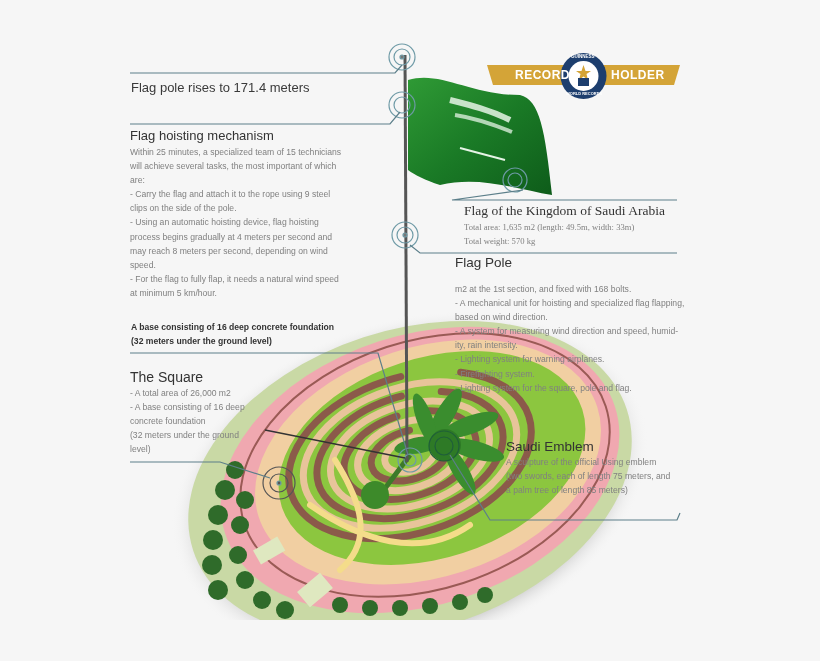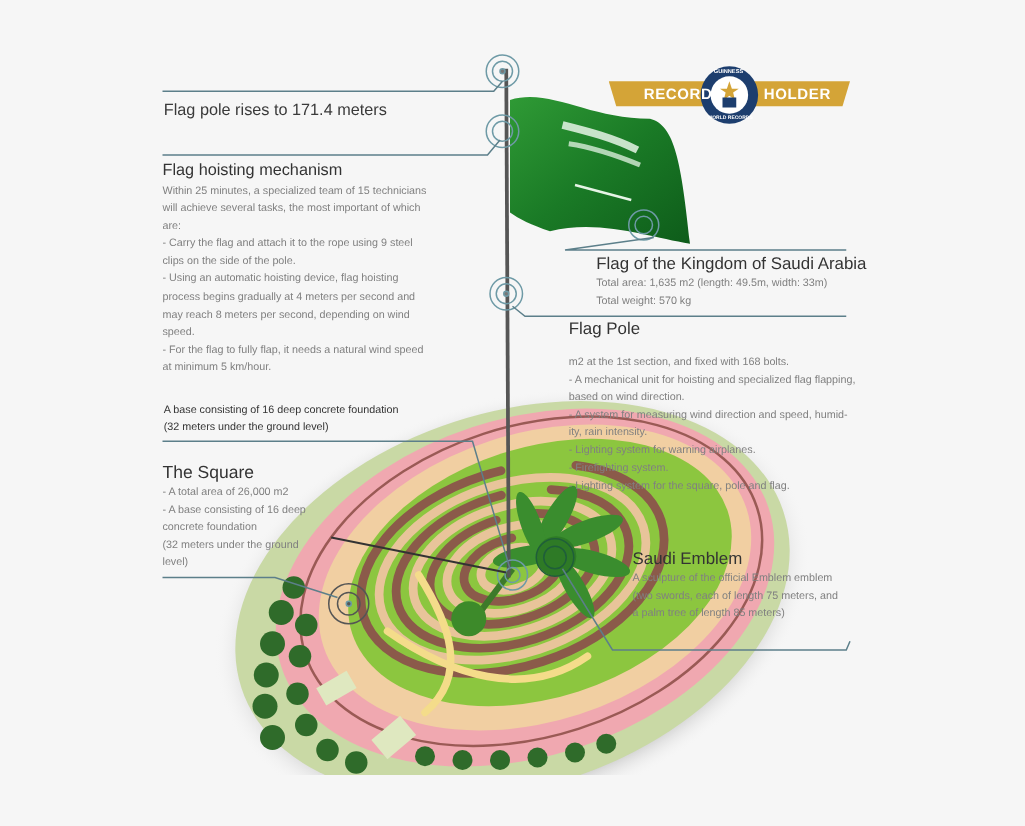--- a/index.html
+++ b/index.html
@@ -1,21 +1,21 @@
 <!DOCTYPE html>
 <html><head>
 <meta charset="utf-8">
 <style>
   html,body{margin:0;padding:0;}
   body{width:820px;height:661px;background:#f6f6f6;position:relative;overflow:hidden;font-family:"Liberation Sans",sans-serif;color:#333;}
   .abs{position:absolute;}
   .title{font-size:13px;color:#3a3a3a;font-weight:normal;}
   .heading{font-size:13px;color:#333;}
   .body-txt{font-size:8.6px;color:#808080;line-height:14.1px;}
-  .bold-txt{font-size:8.6px;color:#333;font-weight:normal;line-height:14px;}
+  .bold-txt{font-size:8.6px;color:#333;font-weight:bold;line-height:14px;}
   .scene{position:absolute;left:0;top:0;width:820px;height:661px;}
   .list-line{display:block;}
 </style>
 </head>
 <body>
 
 <svg class="scene" viewBox="0 0 820 661" xmlns="http://www.w3.org/2000/svg">
   <defs>
     <clipPath id="plazaClip">
       <rect x="0" y="0" width="820" height="620"></rect>
@@ -171,21 +171,21 @@
   <div class="heading" style="font-size:14px;margin-bottom:1px;">The Square</div>
   <div class="body-txt">
     <span class="list-line">- A total area of 26,000 m2</span>
     <span class="list-line">- A base consisting of 16 deep</span>
     <span class="list-line">concrete foundation</span>
     <span class="list-line">(32 meters under the ground</span>
     <span class="list-line">level)</span>
   </div>
 </div>
 
-<div class="abs" style="left:477px;top:203px;width:240px;">
+<div class="abs" style="left:464px;top:203px;width:240px;font-family:Liberation Serif, serif;">
   <div class="heading" style="font-size:13.5px;margin-bottom:1px;">Flag of the Kingdom of Saudi Arabia</div>
   <div class="body-txt">
     <span class="list-line">Total area: 1,635 m2 (length: 49.5m, width: 33m)</span>
     <span class="list-line">Total weight: 570 kg</span>
   </div>
 </div>
 
 <div class="abs" style="left:455px;top:255px;width:240px;">
   <div class="heading" style="font-size:13.5px;margin-bottom:12px;">Flag Pole</div>
   <div class="body-txt">
@@ -196,17 +196,17 @@
     <span class="list-line">ity, rain intensity.</span>
     <span class="list-line">- Lighting system for warning airplanes.</span>
     <span class="list-line">- Firefighting system.</span>
     <span class="list-line">- Lighting system for the square, pole and flag.</span>
   </div>
 </div>
 
 <div class="abs" style="left:506px;top:439px;width:180px;">
   <div class="heading" style="font-size:13.5px;margin-bottom:1px;">Saudi Emblem</div>
   <div class="body-txt">
-    <span class="list-line">A sculpture of the official Emblem emblem</span>
+    <span class="list-line">A sculpture of the official Using emblem</span>
     <span class="list-line">(two swords, each of length 75 meters, and</span>
     <span class="list-line">a palm tree of length 85 meters)</span>
   </div>
 </div>
 
 </body></html>

